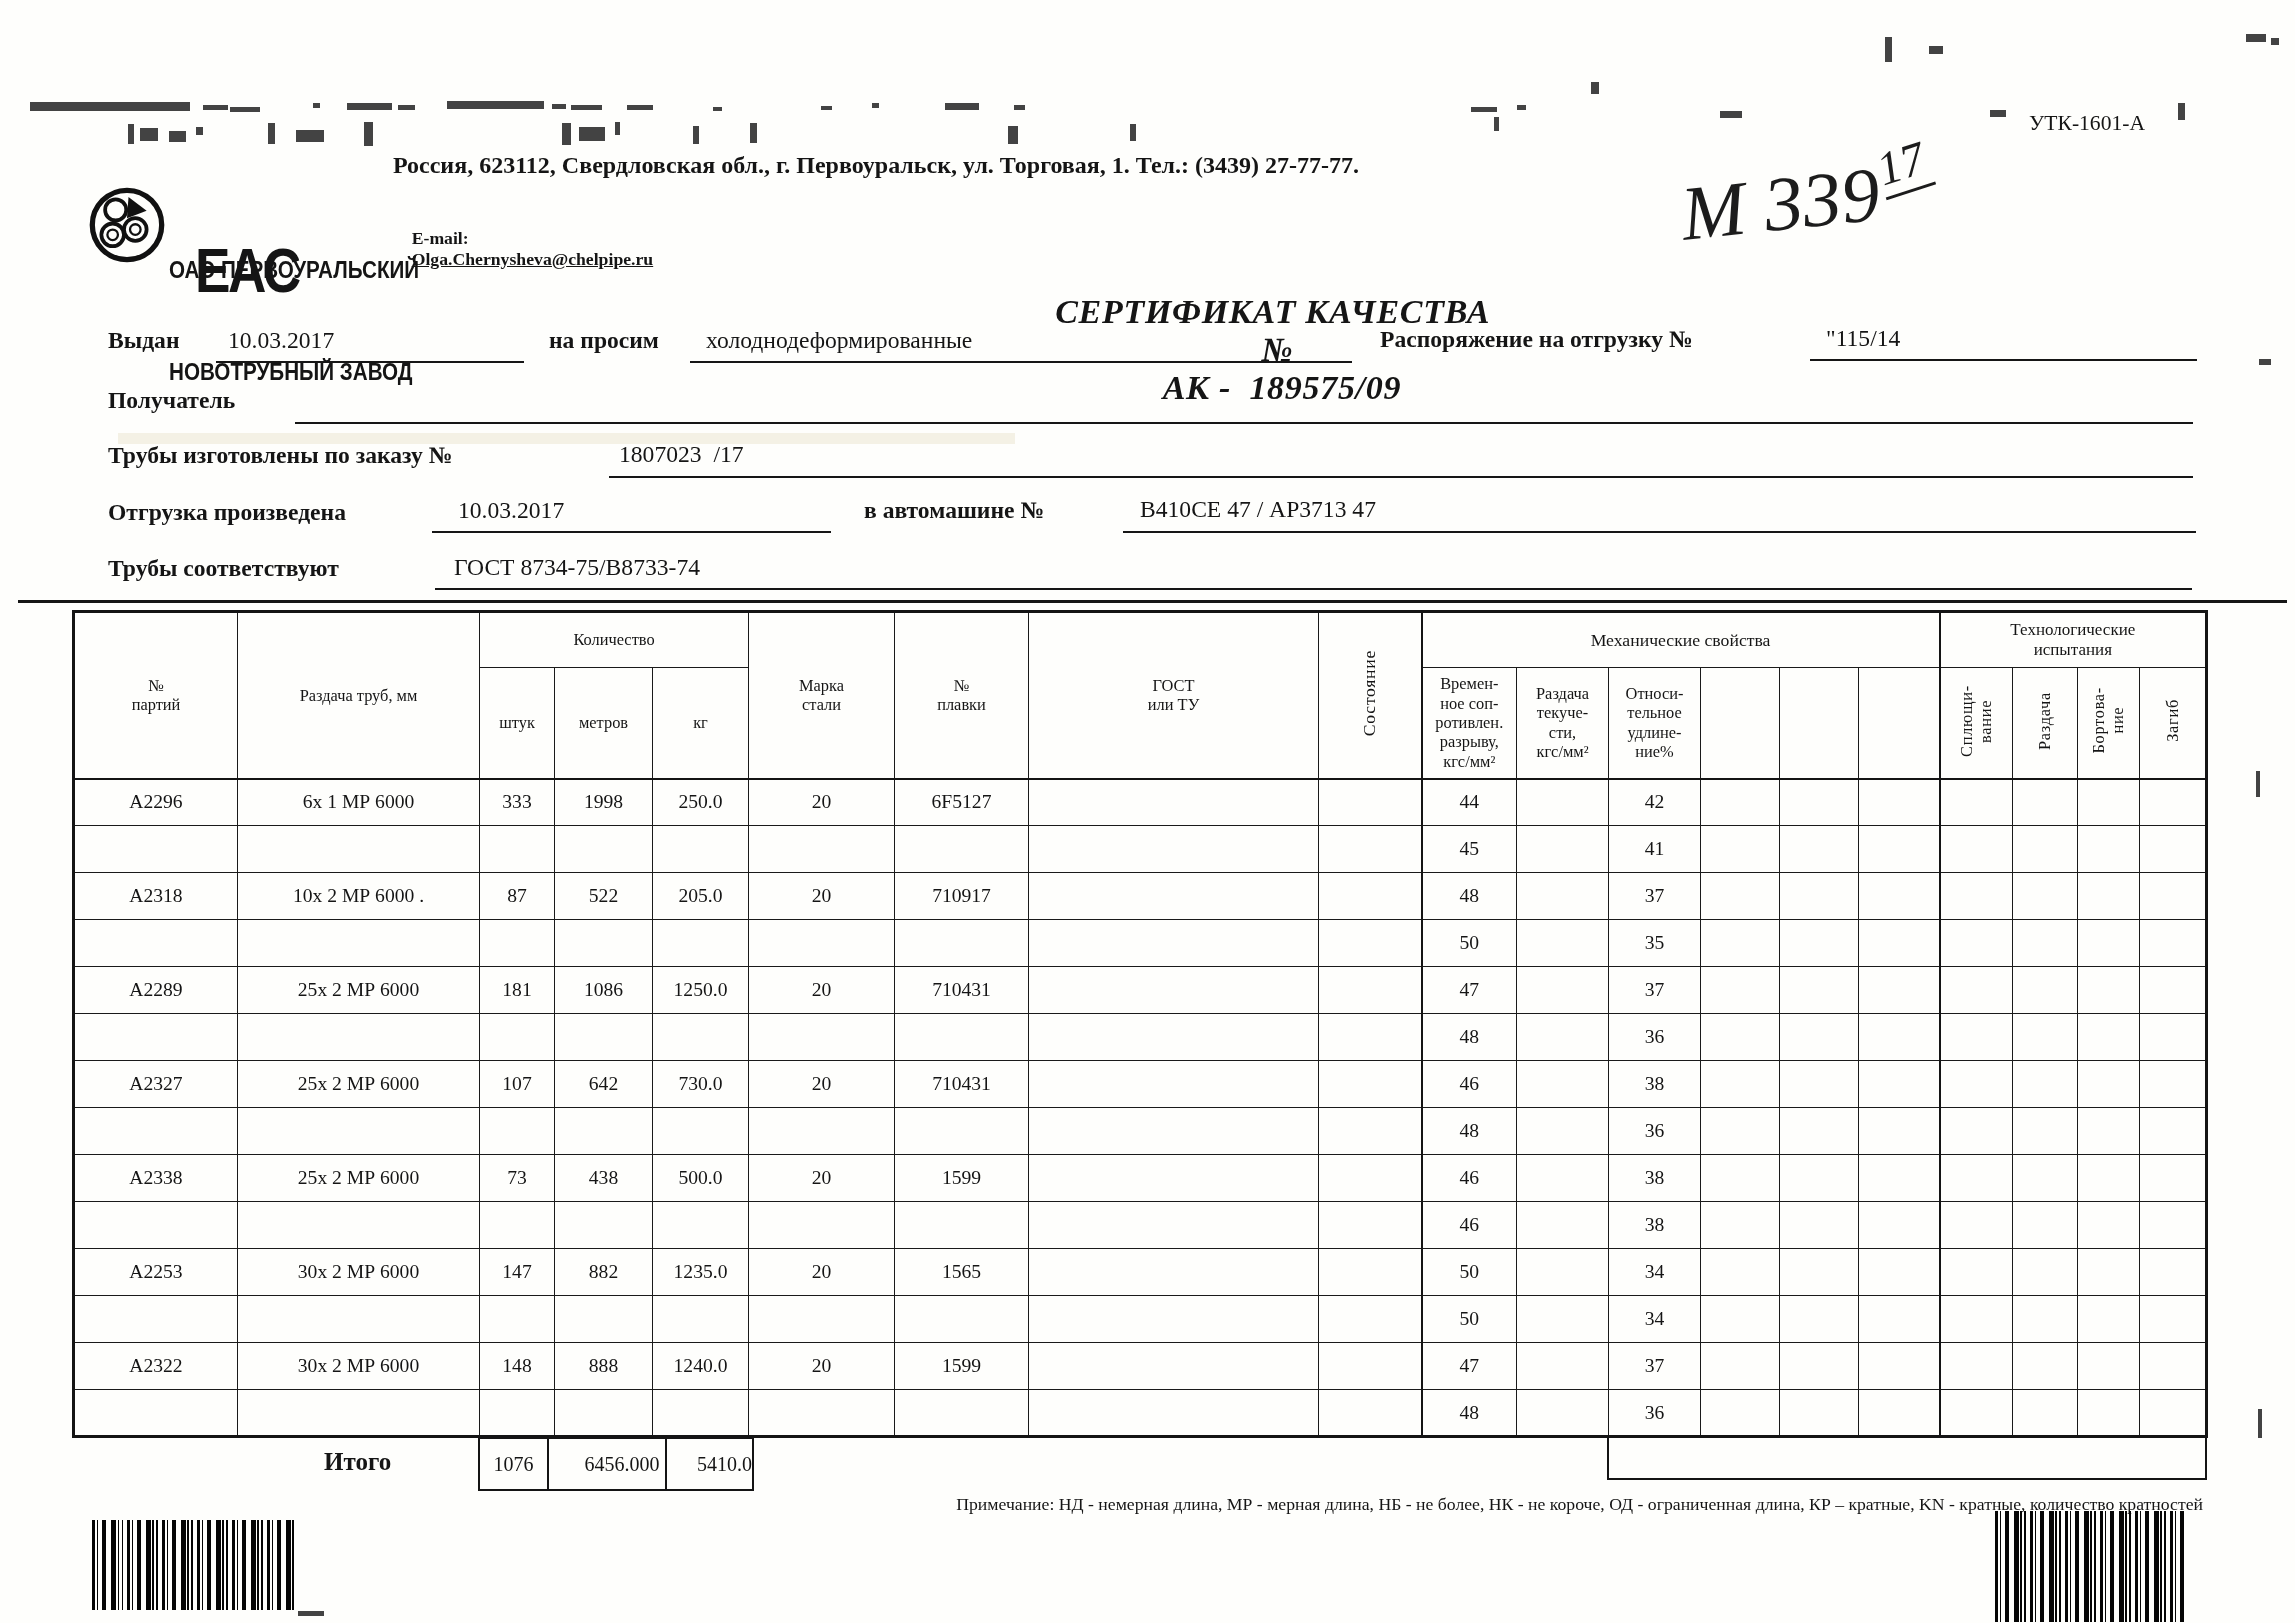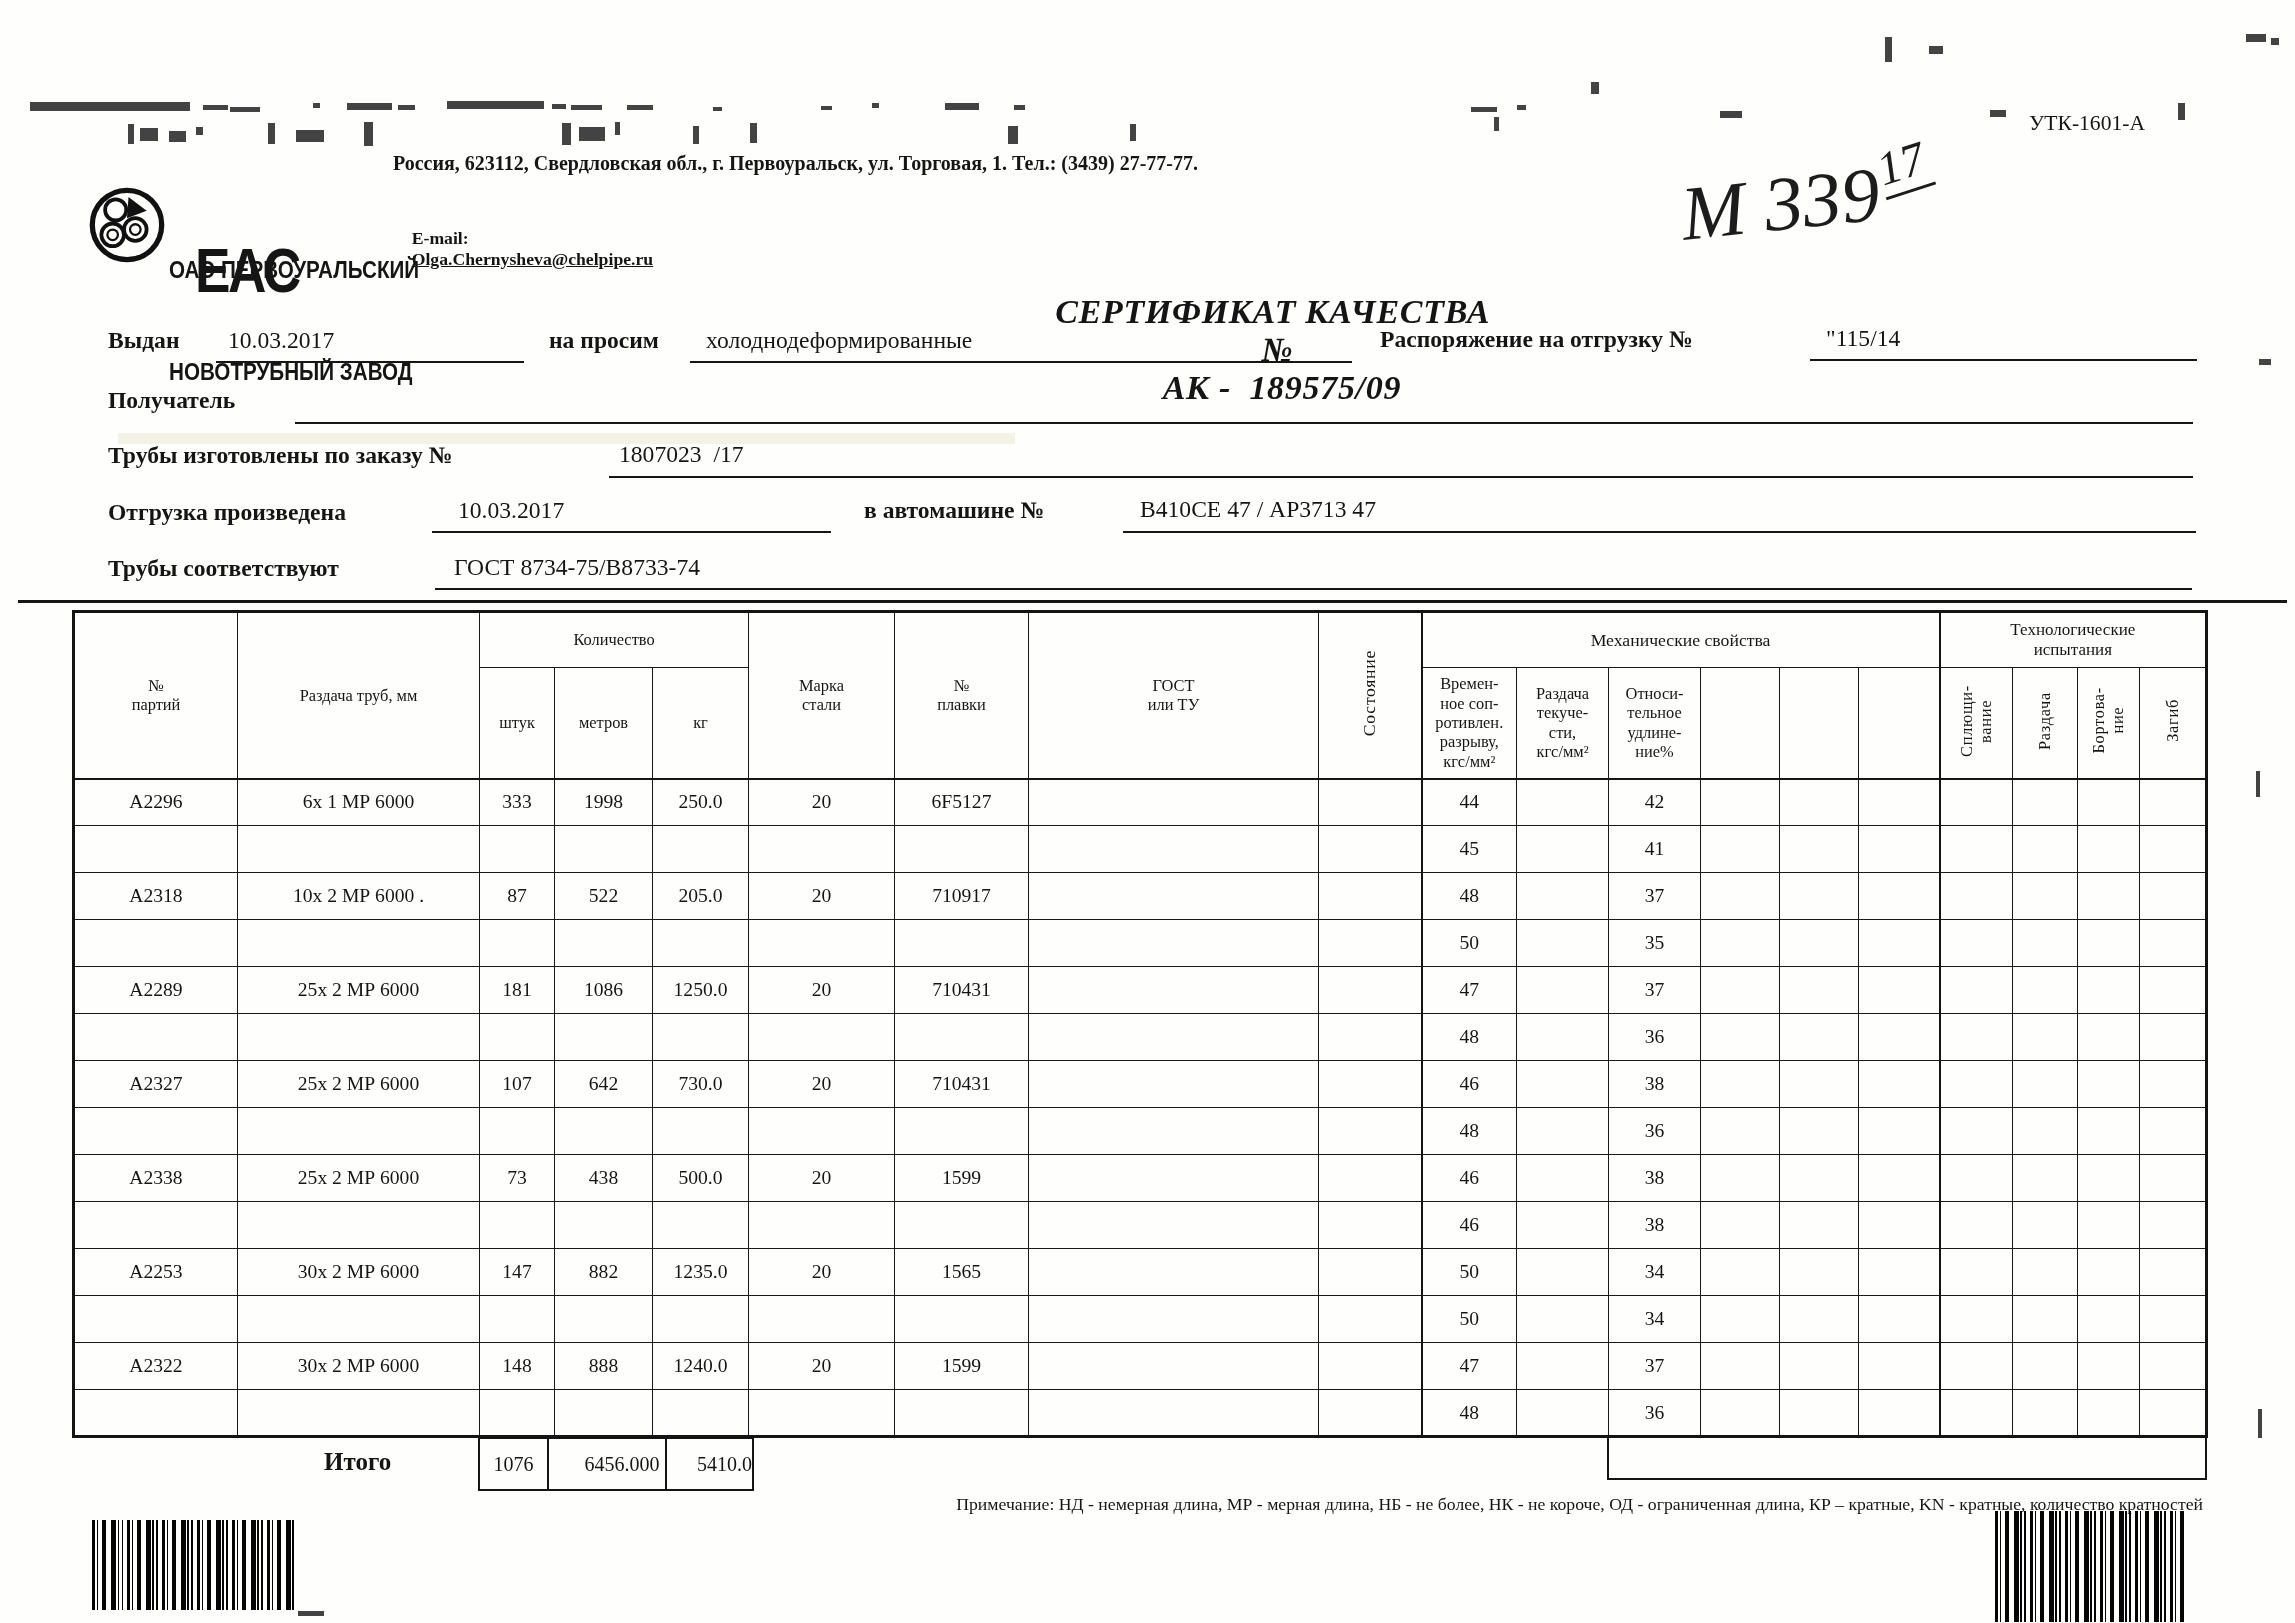--- a/index.html
+++ b/index.html
@@ -3,21 +3,21 @@
 <meta charset="utf-8">
 <style>
   html,body{margin:0;padding:0;}
   body{width:2295px;height:1623px;position:relative;background:#ffffff;
        font-family:"Liberation Serif","DejaVu Serif",serif;color:#151515;}
   #page{position:absolute;inset:0;background:#fefefc;overflow:hidden;}
   .abs{position:absolute;white-space:pre;}
   .sans{font-family:"Liberation Sans","DejaVu Sans",sans-serif;}
   
   .logo-text{font-size:24px;font-weight:bold;line-height:1.42;transform:scaleX(.86);transform-origin:left top;letter-spacing:0;}
-  .org-address{font-size:20px;font-weight:bold;}
+  .org-address{font-size:24px;font-weight:bold;}
   .org-note{font-size:16.4px;}
   .org-email{font-size:17.7px;font-weight:bold;}
   .org-email .em{text-decoration:underline;}
   .eac{font-size:56px;font-weight:900;letter-spacing:-2.6px;transform:scaleY(1.12) scaleX(.95);transform-origin:left top;}
   
   .hand{font-style:italic;font-size:77px;transform:rotate(-6deg);color:#1c1c1c;}
   .hand-sup{display:inline-block;font-size:47px;transform:translateY(-38px) rotate(-12deg);border-bottom:3.3px solid #1c1c1c;padding:0 3.9px 1.3px 1.3px;}
   .formcode{font-size:21.6px;}
   
   .title{font-size:34px;font-weight:bold;font-style:italic;text-align:center;letter-spacing:0.7px;}

